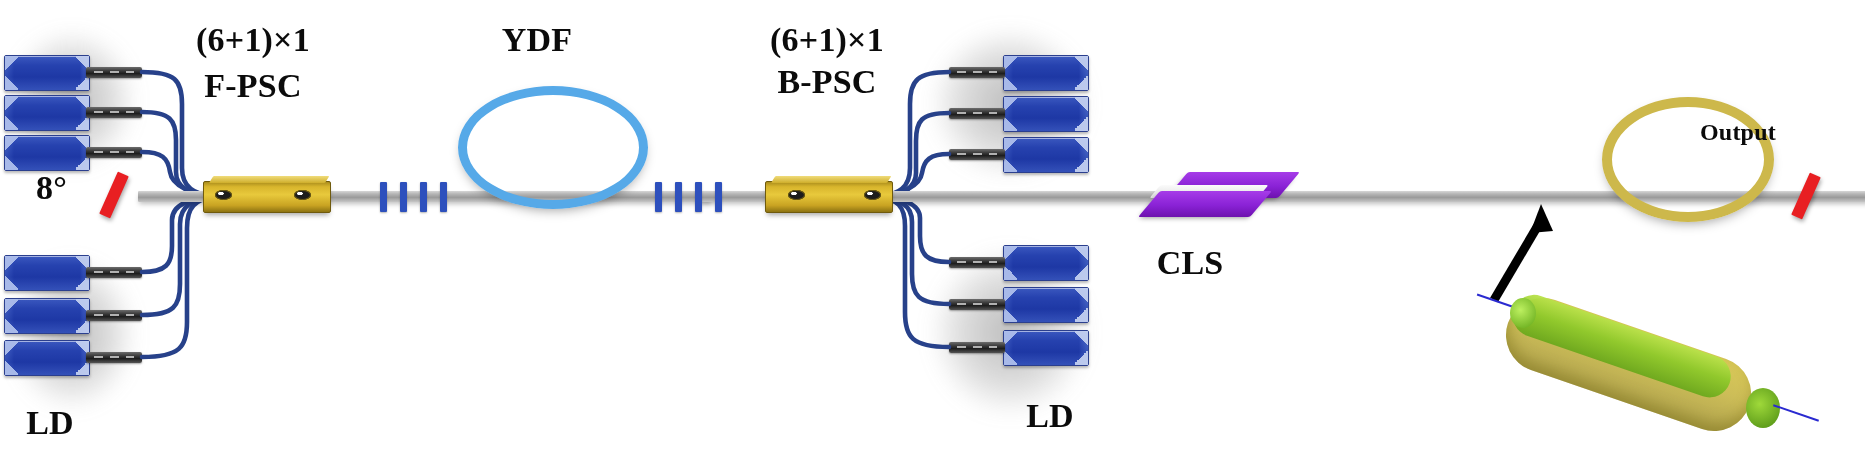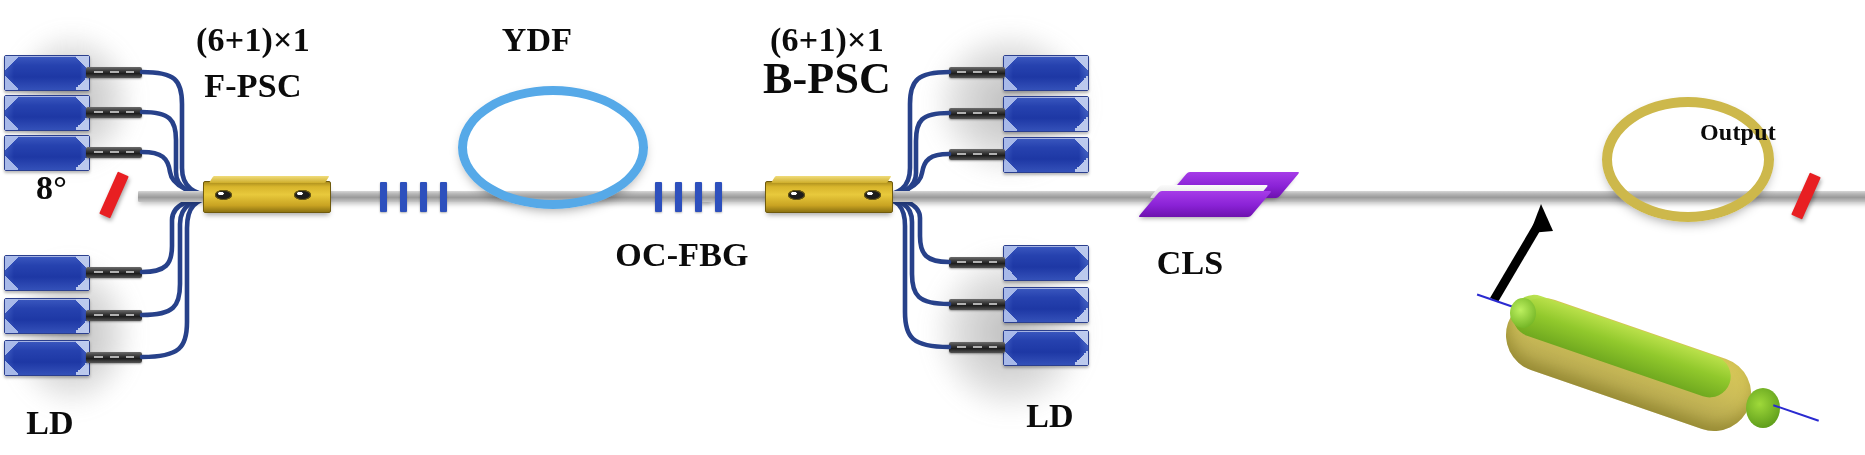--- a/index.html
+++ b/index.html
@@ -240,25 +240,24 @@
     <div class="tcap" style="left:256px;top:110px;width:34px;height:40px;background:radial-gradient(circle at 40% 40%,#9fd93a,#4c8c12);"></div>
     <div class="tneedle" style="left:282px;top:134px;width:48px;transform:rotate(19deg);"></div>
   </div>
 
   <div class="lbl c" style="left:253px;top:22px;font-size:34px;">(6+1)×1</div>
   <div class="lbl c" style="left:253px;top:68px;font-size:34px;">F-PSC</div>
 
   <div class="lbl c" style="left:537px;top:22px;font-size:34px;">YDF</div>
 
   <div class="lbl c" style="left:827px;top:22px;font-size:34px;">(6+1)×1</div>
-  <div class="lbl c" style="left:827px;top:56px;font-size:44px;">B-PSC</div>
+  <div class="lbl c" style="left:827px;top:64px;font-size:34px;">B-PSC</div>
 
   <div class="lbl" style="left:1700px;top:120px;font-size:24px;">Output</div>
 
   <div class="lbl" style="left:36px;top:170px;font-size:34px;">8°</div>
 
-  <div class="lbl c" style="left:682px;top:237px;font-size:34px;">OC-FBG</div>
   <div class="lbl c" style="left:1190px;top:245px;font-size:34px;">CLS</div>
 
   <div class="lbl c" style="left:50px;top:405px;font-size:34px;">LD</div>
   <div class="lbl c" style="left:1050px;top:398px;font-size:34px;">LD</div>
 
 </div>
 
 </body></html>

